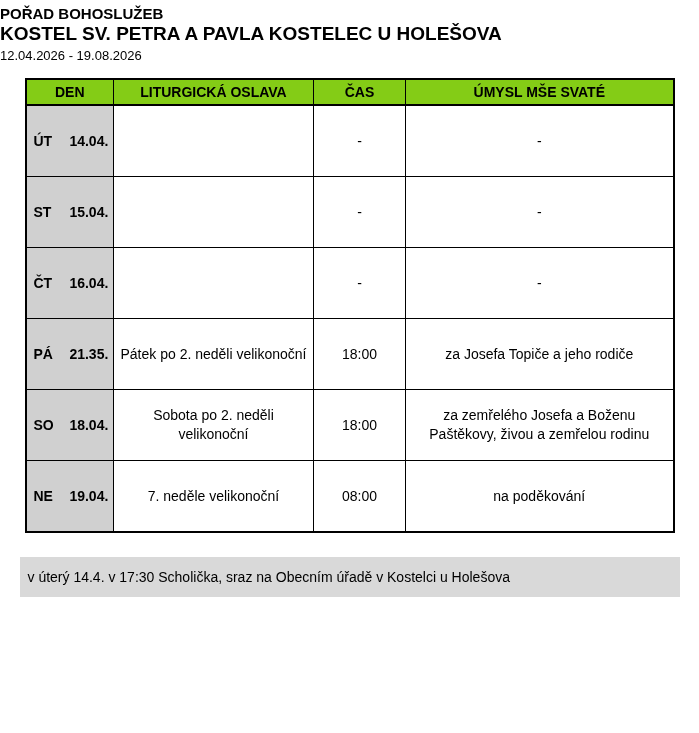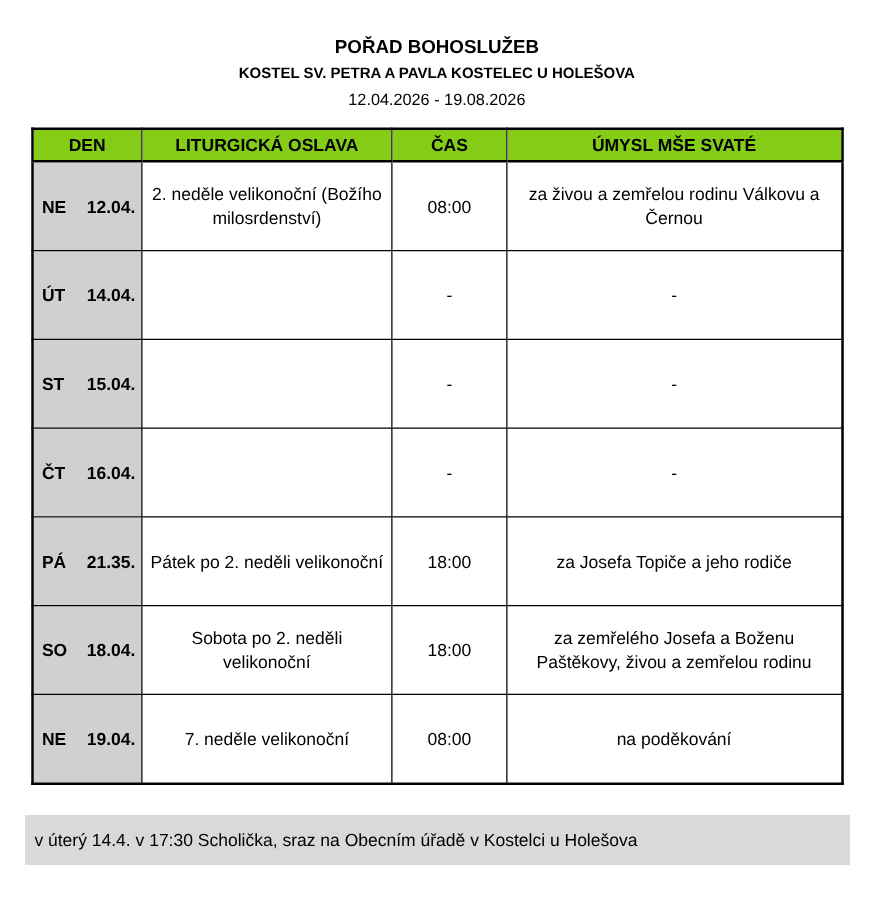--- a/index.html
+++ b/index.html
@@ -10,30 +10,29 @@
     color: #000000;
   }
   .page {
     width: 699px;
     height: 733px;
     position: relative;
     background: #ffffff;
     overflow: hidden;
   }
   .titles {
-    text-align: center;
-    padding-top: 28px;
+    padding-top: 4px;
   }
   .title {
     font-size: 15px;
     font-weight: bold;
     line-height: 20px;
   }
   .subtitle {
-    font-size: 12px;
+    font-size: 19px;
     font-weight: bold;
     line-height: 20px;
   }
   .daterange {
     font-size: 13px;
     line-height: 18px;
     margin-top: 3px;
   }
   table.schedule {
     border-collapse: collapse;
@@ -108,29 +107,20 @@
       <tr>
         <th>DEN</th>
         <th>LITURGICKÁ OSLAVA</th>
         <th>ČAS</th>
         <th>ÚMYSL MŠE SVATÉ</th>
       </tr>
     </thead>
     <tbody>
       <tr>
         <td class="den">
-          <span class="day">NE</span>
-          <span class="date">12.04.</span>
-        </td>
-        <td class="osl">2. neděle velikonoční (Božího milosrdenství)</td>
-        <td class="cas">08:00</td>
-        <td class="umysl">za živou a zemřelou rodinu Válkovu a Černou</td>
-      </tr>
-      <tr>
-        <td class="den">
           <span class="day">ÚT</span>
           <span class="date">14.04.</span>
         </td>
         <td class="osl"></td>
         <td class="cas">-</td>
         <td class="umysl">-</td>
       </tr>
       <tr>
         <td class="den">
           <span class="day">ST</span>

